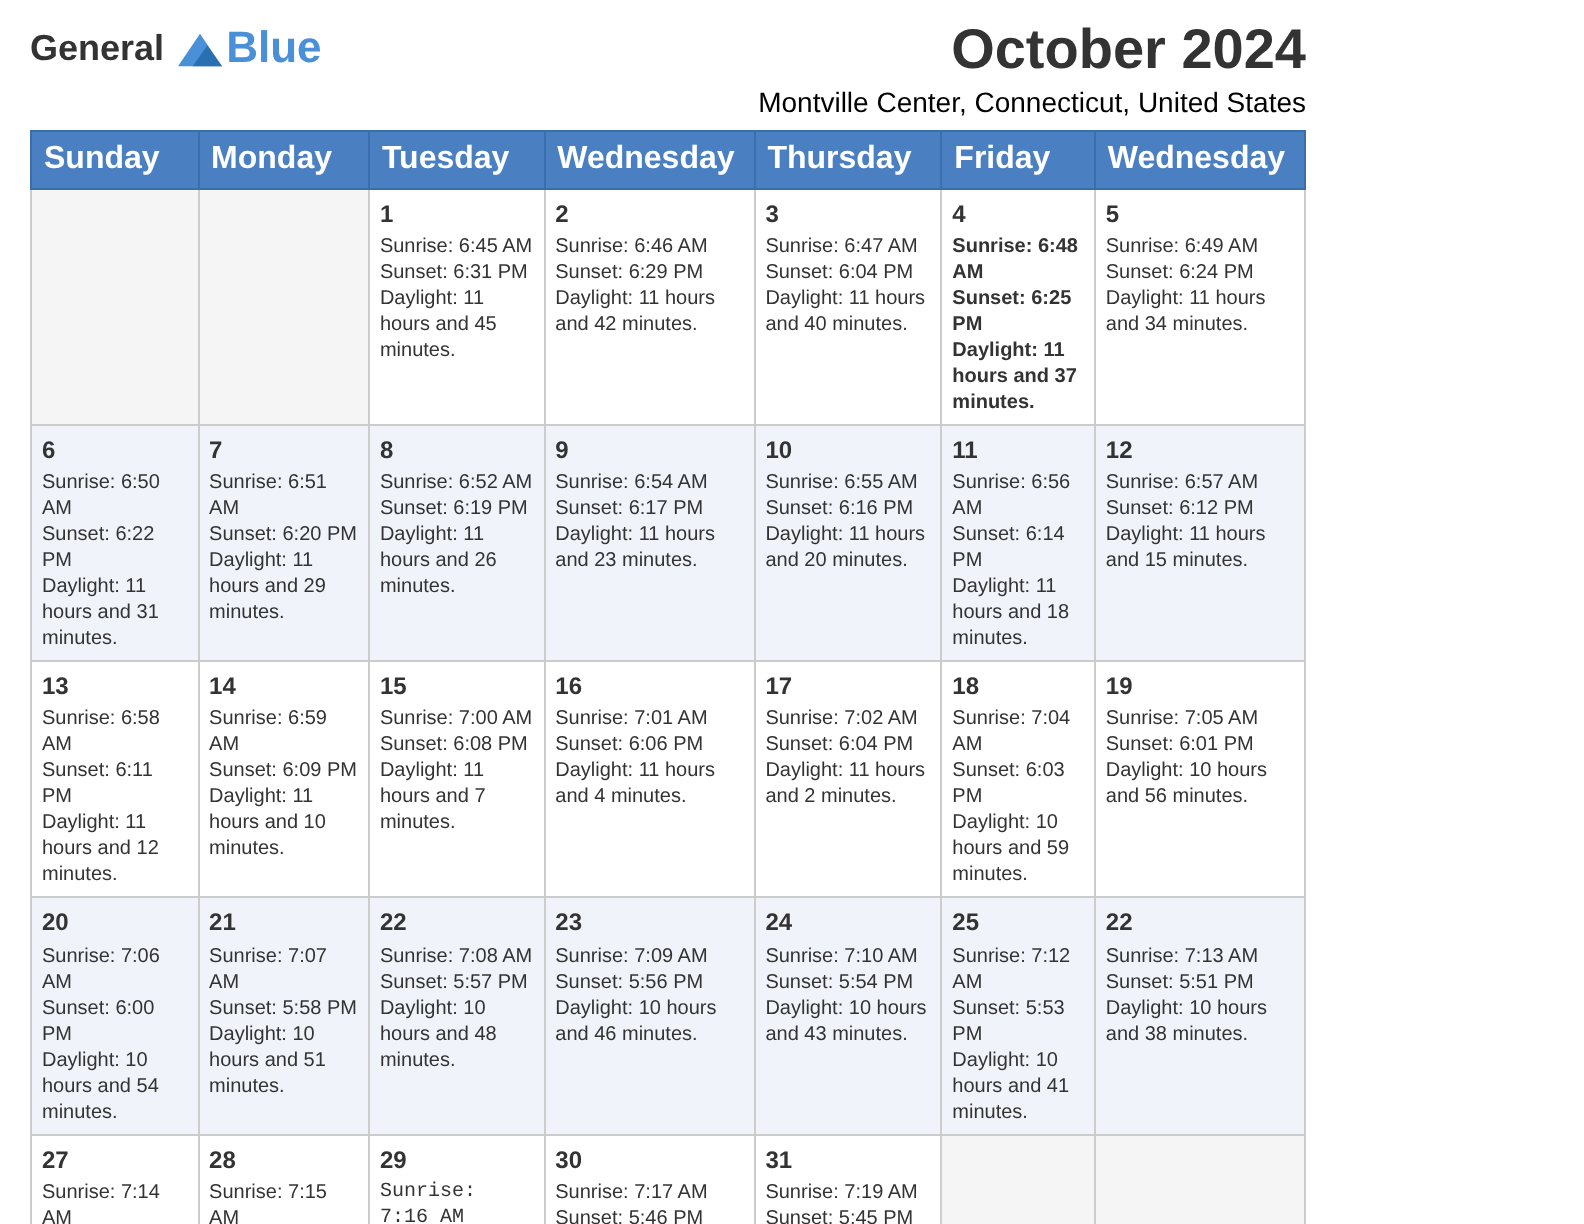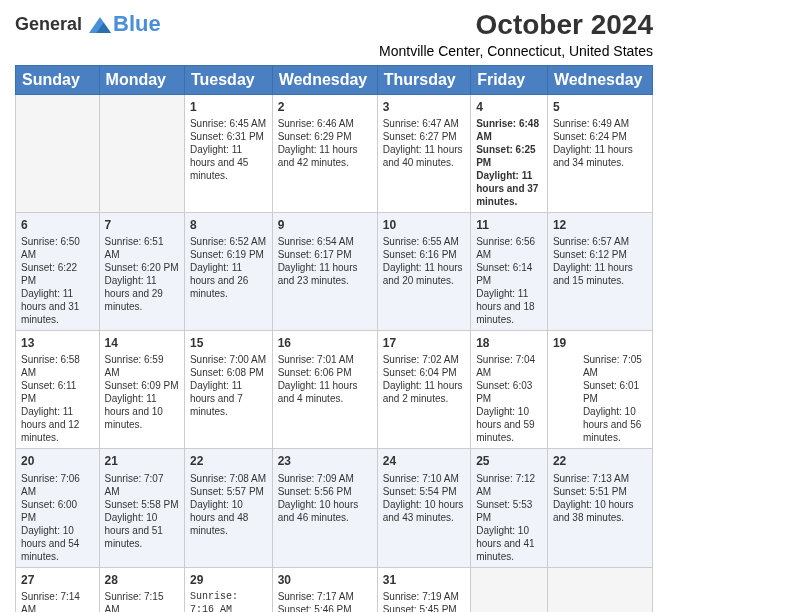--- a/index.html
+++ b/index.html
@@ -137,21 +137,21 @@
           </td>
           <td>
             <span class="day-num">2</span>
             <div class="day-info" style="white-space: pre-line;">Sunrise: 6:46 AM
 Sunset: 6:29 PM
 Daylight: 11 hours and 42 minutes.</div>
           </td>
           <td>
             <span class="day-num">3</span>
             <div class="day-info" style="white-space: pre-line;">Sunrise: 6:47 AM
-Sunset: 6:27 PM
+Sunset: 6:04 PM
 Daylight: 11 hours and 40 minutes.</div>
           </td>
           <td>
             <span class="day-num">4</span>
             <div class="day-info" style="white-space: pre-line; font-weight: bold;">Sunrise: 6:48 AM
 Sunset: 6:25 PM
 Daylight: 11 hours and 37 minutes.</div>
           </td>
           <td>
             <span class="day-num">5</span>
@@ -236,21 +236,21 @@
 Daylight: 11 hours and 2 minutes.</div>
           </td>
           <td>
             <span class="day-num">18</span>
             <div class="day-info" style="white-space: pre-line;">Sunrise: 7:04 AM
 Sunset: 6:03 PM
 Daylight: 10 hours and 59 minutes.</div>
           </td>
           <td>
             <span class="day-num">19</span>
-            <div class="day-info" style="white-space: pre-line; margin-left: 30px;">Sunrise: 7:05 AM
+            <div class="day-info" style="white-space: pre-line;">Sunrise: 7:05 AM
 Sunset: 6:01 PM
 Daylight: 10 hours and 56 minutes.</div>
           </td>
         </tr>
         <tr class="row-shade">
           <td>
             <span class="day-num">20</span>
             <div class="day-info" style="white-space: pre-line;">Sunrise: 7:06 AM
 Sunset: 6:00 PM
 Daylight: 10 hours and 54 minutes.</div>

